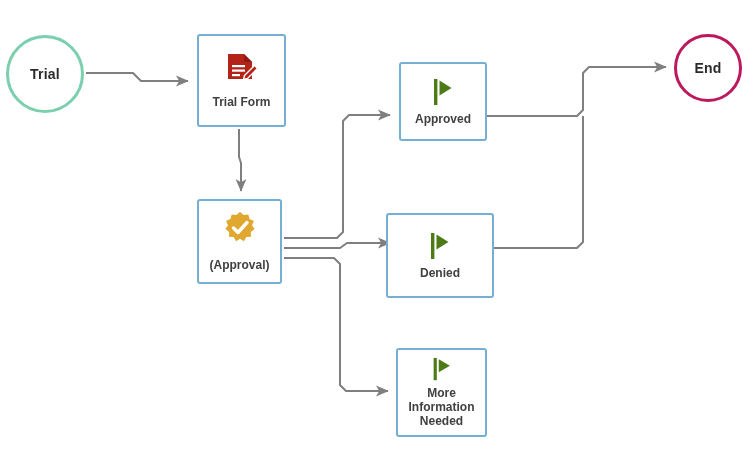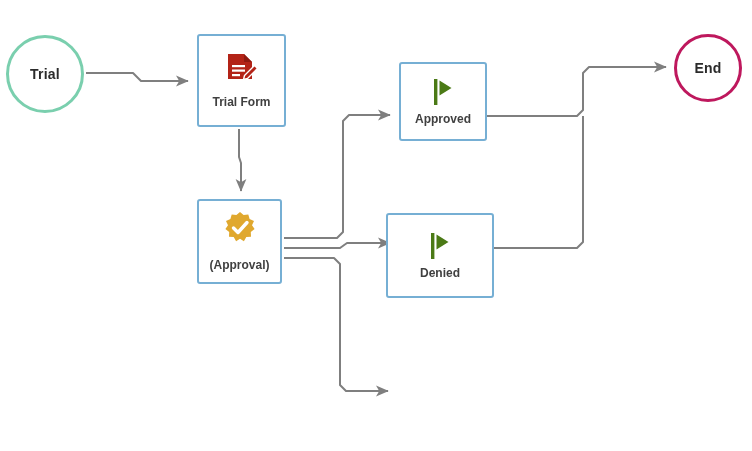--- a/index.html
+++ b/index.html
@@ -156,18 +156,29 @@
   <div class="task" id="node-denied">
     <span class="task-icon">
       <svg width="28" height="30" viewBox="0 0 28 30" xmlns="http://www.w3.org/2000/svg">
         <rect x="5" y="2" width="3.4" height="26" fill="#4B7A16"></rect>
         <path d="M10.5 3.5 L22.5 11 L10.5 18.5 Z" fill="#4B7A16"></path>
       </svg>
     </span>
     <span class="task-label">Denied</span>
   </div>
 
+  <div class="task" id="node-more-info">
+    <span class="task-icon">
+      <svg width="26" height="26" viewBox="0 0 28 28" xmlns="http://www.w3.org/2000/svg">
+        <rect x="5" y="1" width="3.4" height="24" fill="#4B7A16"></rect>
+        <path d="M10.5 2.5 L22.5 9.5 L10.5 16.5 Z" fill="#4B7A16"></path>
+      </svg>
+    </span>
+    <span class="task-label">More
+Information
+Needed</span>
+  </div>
 
   <div class="terminal" id="node-end">
     <span class="terminal-label">End</span>
   </div>
 
 </div>
 
 </body></html>

